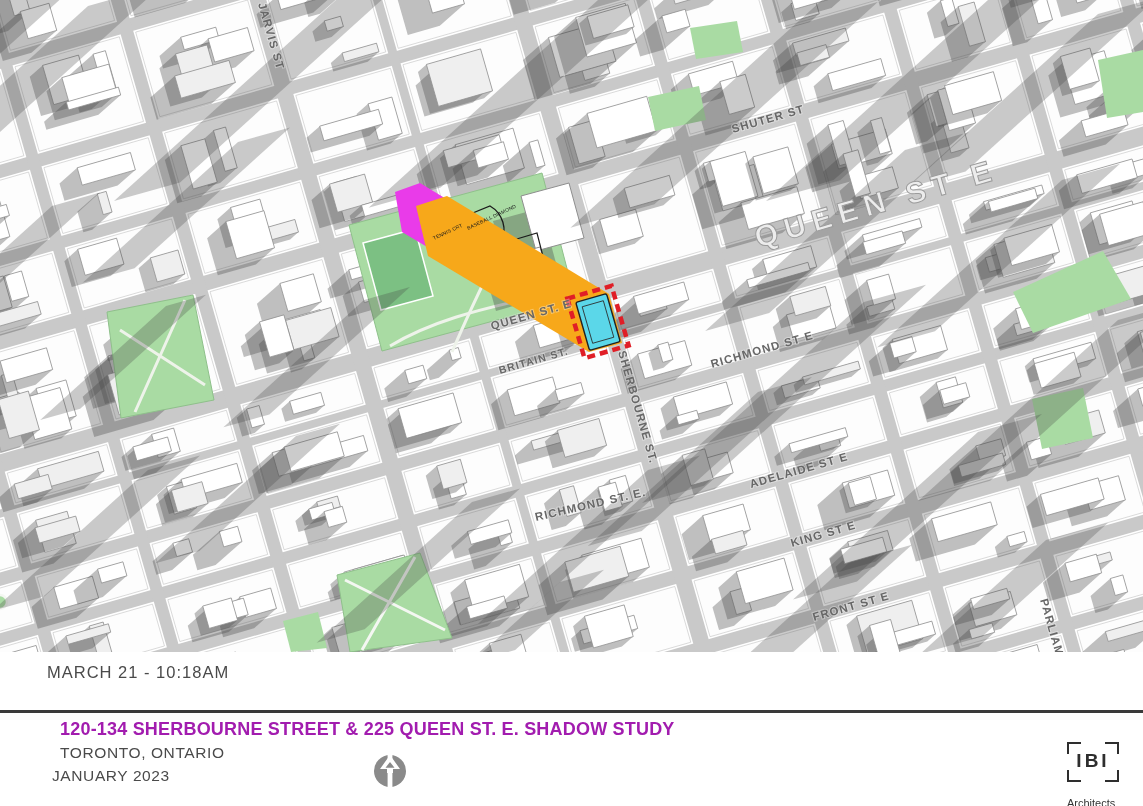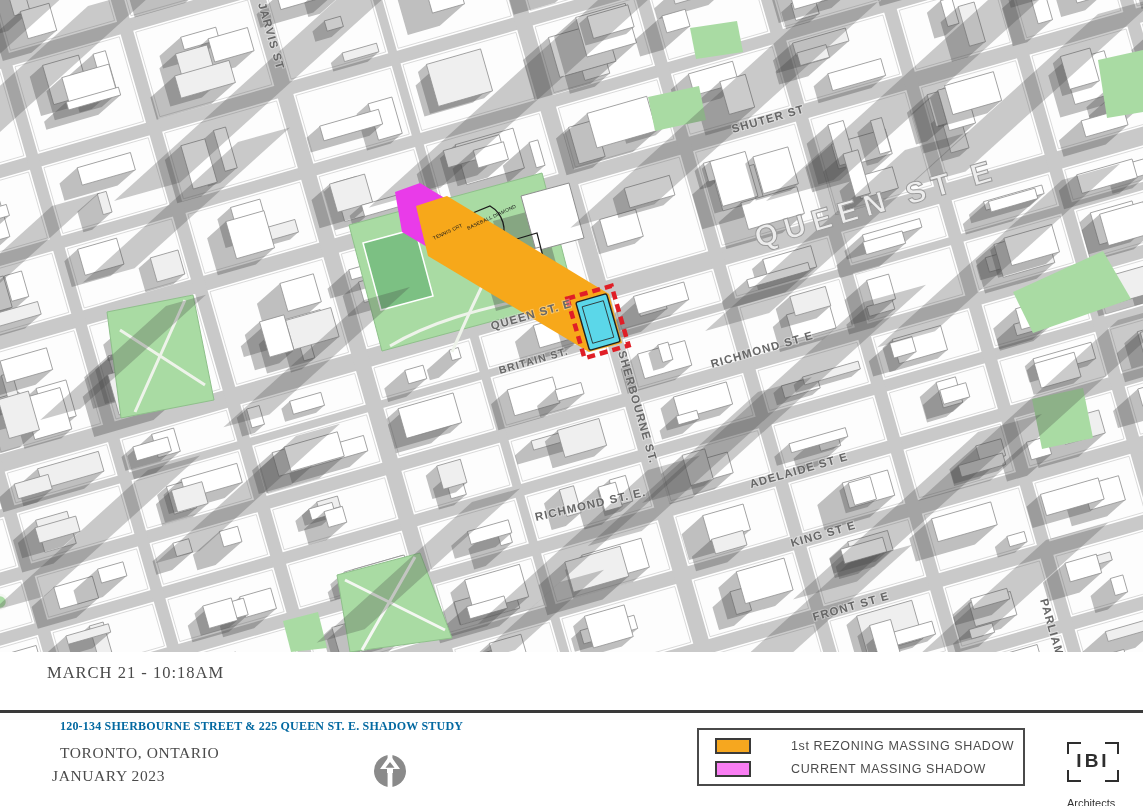--- a/index.html
+++ b/index.html
@@ -3,24 +3,24 @@
 <meta charset="utf-8">
 <style>
   html,body{margin:0;padding:0;background:#ffffff;font-family:"Liberation Sans",sans-serif;}
   #sheet{position:relative;width:1143px;height:806px;background:#fff;overflow:hidden;}
   #map-wrap{position:absolute;left:0;top:0;width:1143px;height:652px;}
   svg{display:block;}
   .slabel{fill:#676767;font-size:11.5px;letter-spacing:1.1px;font-weight:bold;
           paint-order:stroke;stroke:#ffffff;stroke-width:2px;stroke-opacity:.35;}
   .slabel-big{fill:#ececec;stroke:#9b9b9b;stroke-width:1px;font-size:30px;letter-spacing:7px;font-weight:bold;}
   .plabel{fill:#1c1c1c;font-size:5px;letter-spacing:.2px;}
-  .footer-text{position:absolute;color:#4a4a4a;font-family:Liberation Serif, serif;}
+  .footer-text{position:absolute;color:#4a4a4a;}
   #timestamp{left:47px;top:663px;font-size:16.5px;letter-spacing:1px;}
   #rule{position:absolute;left:0;top:710px;width:1143px;height:3px;background:#3a3a3a;}
-  #title{left:60px;top:719px;font-size:12px;font-weight:bold;color:#0369a1;letter-spacing:.2px;}
+  #title{left:60px;top:719px;font-size:18px;font-weight:bold;color:#a21caf;letter-spacing:.2px;}
   #loc{left:60px;top:744px;font-size:15.5px;letter-spacing:.6px;}
   #date{left:52px;top:767px;font-size:15.5px;letter-spacing:.6px;}
   #north{position:absolute;left:372px;top:753px;width:36px;height:36px;}
   #legend{position:absolute;left:697px;top:728px;width:328px;height:58px;border:2.5px solid #4a4a4a;background:#fff;box-sizing:border-box;}
   .lg-row{position:absolute;left:16px;height:18px;display:flex;align-items:center;}
   .lg-row.r1{top:7px;} .lg-row.r2{top:30px;}
   .sw{width:36px;height:16px;border:2px solid #3a3a3a;box-sizing:border-box;margin-right:40px;}
   .sw.orange{background:#F6A71F;} .sw.pink{background:#F97DF2;}
   .lg-label{font-size:12.5px;color:#4c4c4c;letter-spacing:.6px;white-space:nowrap;}
   #logo{position:absolute;left:1061px;top:726px;width:64px;text-align:center;color:#2e2e2e;}
@@ -1137,30 +1137,20 @@
 
   <div id="north">
     <svg width="36" height="36" viewBox="-18 -18 36 36">
       <circle cx="0" cy="0" r="16" fill="#8a8a8a"></circle>
       <rect x="-2.4" y="-21" width="4.8" height="42" fill="#ffffff"></rect>
       <polygon points="0,-16 -10,-2 -3,-2 -3,2 3,2 3,-2 10,-2" fill="#ffffff"></polygon>
       <polygon points="0,-9 -4.5,-3.2 4.5,-3.2" fill="#8a8a8a"></polygon>
     </svg>
   </div>
 
-  <div id="legend">
-    <div class="lg-row r1">
-      <div class="sw orange"></div>
-      <div class="lg-label">1st REZONING MASSING SHADOW</div>
-    </div>
-    <div class="lg-row r2">
-      <div class="sw pink"></div>
-      <div class="lg-label">CURRENT MASSING SHADOW</div>
-    </div>
-  </div>
 
   <div id="logo">
     <div class="ibi">
       <i class="br tl"></i>
         <i class="br tr"></i>
         <i class="br bl"></i>
         <i class="br brr"></i>
       <span>IBI</span>
     </div>
     <div class="l1">Architects</div>

